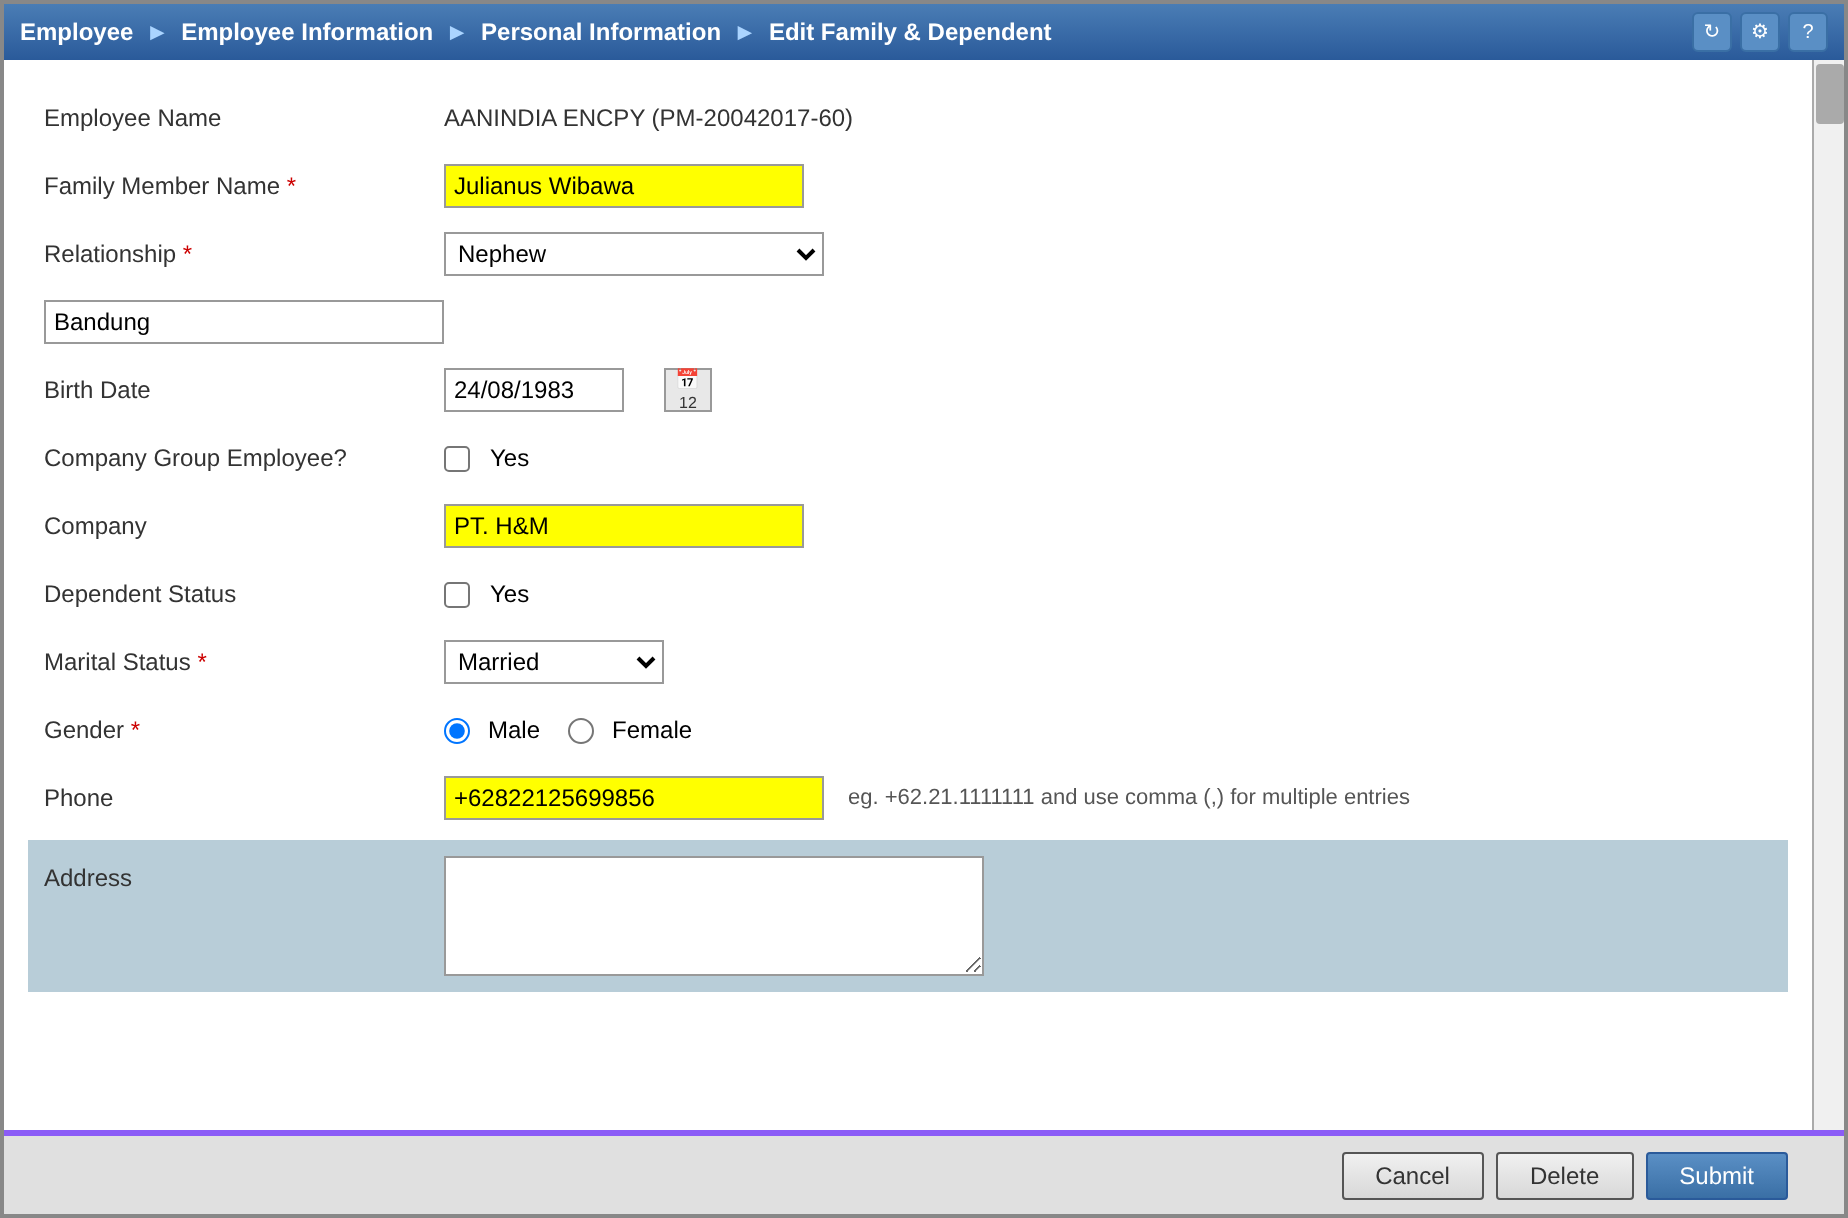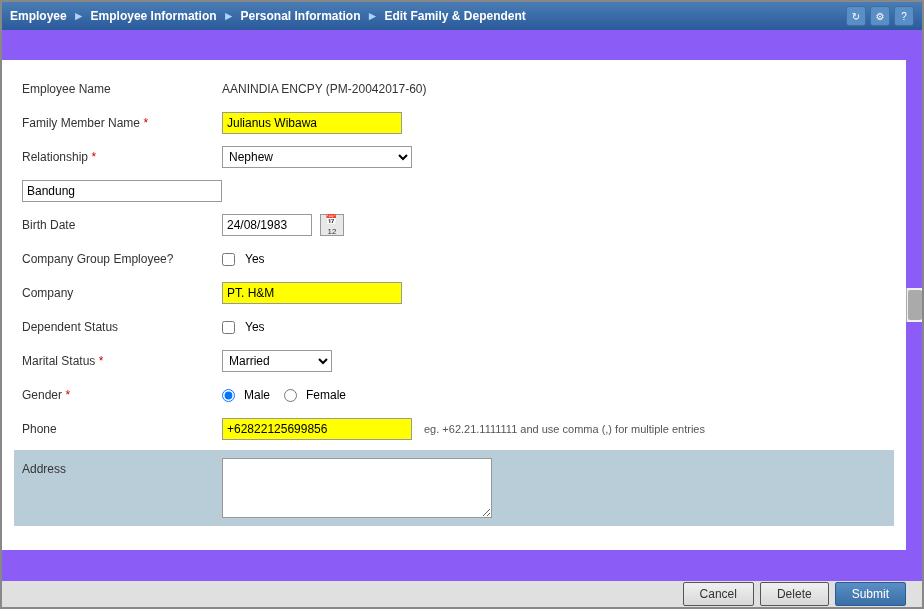--- a/index.html
+++ b/index.html
@@ -170,27 +170,27 @@
       width: 270px;
       height: 60px;
       border: 1px solid #999;
       font-size: 12px;
       padding: 2px 4px;
       resize: both;
     }
 
     .footer {
       background: #e0e0e0;
-      border-top: 1px solid #8b5cf6;
-      padding: 8px 16px;
+      border-top: 3px solid #8b5cf6;
+      padding: 8px 28px;
       display: flex;
       justify-content: flex-end;
       gap: 6px;
       flex-shrink: 0;
-      height: 27px;
+      height: 42px;
       align-items: center;
     }
 
     .footer-btn {
       padding: 4px 16px;
       font-size: 12px;
       cursor: pointer;
       border: 1px solid #555;
       border-radius: 2px;
       background: linear-gradient(to bottom, #f0f0f0, #d8d8d8);
@@ -205,27 +205,26 @@
     .scrollbar-area {
       width: 16px;
       background: #e0e0e0;
       flex-shrink: 0;
     }
 
     .main-with-scroll {
       display: flex;
       flex: 1;
       overflow: hidden;
-      align-items: center;
     }
 
     .date-group {
       display: flex;
       align-items: center;
-      gap: 8px;
+      gap: 20px;
     }
   </style>
 </head>
 <body>
 
 <div class="window">
 
   <div class="titlebar">
     <div class="titlebar-left">
       <span>Employee</span>

